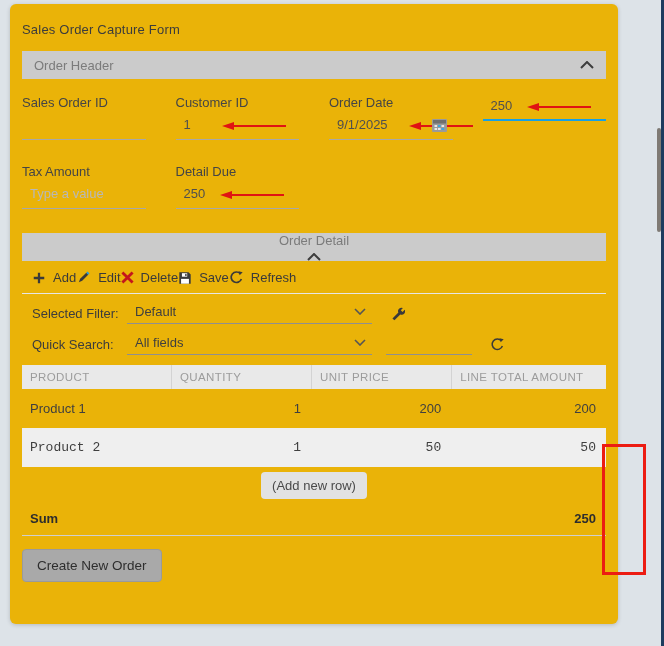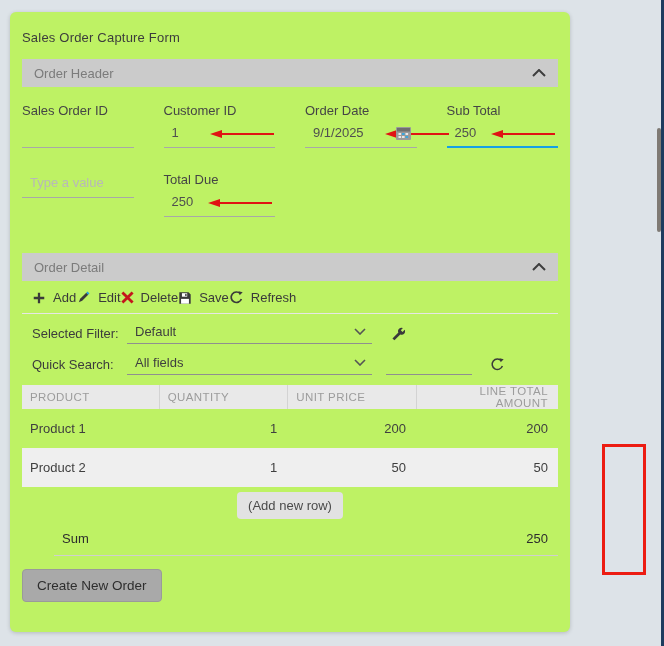--- a/index.html
+++ b/index.html
@@ -8,22 +8,22 @@
     font-family:"Liberation Sans", sans-serif;
     background:#dde3e8;
     position:relative;
     overflow:hidden;
     color:#3f3f3f;
   }
   .window-edge { position:absolute; right:0; top:0; width:3px; height:646px; background:#1d3b5e; }
   .scroll-thumb { position:absolute; right:3px; top:128px; width:4px; height:104px; background:#5f574e; opacity:.75; border-radius:2px; }
 
   .card {
-    position:absolute; left:10px; top:12px; width:560px; height:620px;
-    background:#bef264; border-radius:6px;
+    position:absolute; left:10px; top:4px; width:608px; height:620px;
+    background:#eab308; border-radius:6px;
     box-shadow:0 1px 4px rgba(0,0,0,.18);
     padding:0 12px;
   }
   .form-title { margin-top:18px; font-size:13px; color:#3c3c3c; letter-spacing:.2px; }
 
   .section-bar {
     margin-top:14px; height:28px; background:#cbcbcb; border-radius:0;
     display:flex; align-items:center; justify-content:space-between;
     padding:0 12px; font-size:13px; color:#7b7b7b; cursor:pointer;
   }
@@ -58,29 +58,29 @@
     font-family:"Liberation Sans", sans-serif;
   }
   .row-icon { margin-left:18px; cursor:pointer; display:flex; align-items:center; }
 
   .grid-table { margin-top:9px; font-size:13px; }
   .g-header { display:flex; background:#e9e9e9; height:24px; align-items:center;
     font-size:11.5px; color:#9c9c9c; letter-spacing:.4px; }
   .g-header .g-cell { border-left:1px solid #d3d3d3; height:100%; display:flex; align-items:center; }
   .g-header .g-cell:first-child { border-left:none; }
   .g-row { display:flex; height:39px; align-items:center; color:#3f3f3f; }
-  .g-row.alt { background:#efefef; }
+  .g-row.alt { background:#efefef;font-family:Liberation Mono, monospace; }
   .g-cell { padding:0 10px 0 8px; }
   .c1 { width:25.5%; } .c2 { width:24%; text-align:right; }
   .c3 { width:24%; text-align:right; } .c4 { width:26.5%; text-align:right; }
   .addrow-band { display:flex; justify-content:center; padding:5px 0 6px 0; }
   .addrow-btn { background:#e2e2e2; border:none; border-radius:4px; padding:6px 11px;
     font-size:13px; color:#4a4a4a; font-family:"Liberation Sans", sans-serif; cursor:pointer; }
-  .sum-row { display:flex; justify-content:space-between; font-weight:normal; color:#2d2d2d;
-    padding:6px 10px 9px 8px; border-bottom:1px solid #cfcfcf; font-size:13px;margin-left:32px; }
+  .sum-row { display:flex; justify-content:space-between; font-weight:bold; color:#2d2d2d;
+    padding:6px 10px 9px 8px; border-bottom:1px solid #cfcfcf; font-size:13px; }
 
   .create-btn { margin-top:13px; background:#a9a9a9; border:1px solid #9a9a9a; border-radius:4px;
     padding:8px 14px; font-size:13.5px; color:#2e2e2e; cursor:pointer;
     font-family:"Liberation Sans", sans-serif; }
 
   .red-box { position:absolute; left:602px; top:444px; width:44px; height:131px;
     border:3px solid #ec1c12; z-index:6; pointer-events:none; }
 
   svg { display:block; }
 </style>
@@ -141,54 +141,54 @@
               <rect x="9.5" y="6" width="2.6" height="2" fill="#e8e8e8"></rect>
             <rect x="2.5" y="9" width="2.6" height="2" fill="#e8e8e8"></rect>
               <rect x="6" y="9" width="2.6" height="2" fill="#e8e8e8"></rect>
               <rect x="9.5" y="9" width="2.6" height="2" fill="#3aa7e0"></rect>
           </svg>
         </span>
       </div>
     </div>
 
     <div class="field focused">
-      <label>Sub Total</label>
       <div class="input-wrap">
         <input value="250" style="">
         <span class="annot-arrow" style="left:44px;">
           <svg width="66" height="10" viewBox="0 0 66 10">
               <line x1="10" y1="5" x2="64" y2="5" stroke="#e01313" stroke-width="2"></line>
               <polygon points="0,5 12,1 12,9" fill="#e01313"></polygon>
             </svg>
         </span>
       </div>
     </div>
 
     <div class="field">
+      <label>Tax Amount</label>
       <div class="input-wrap">
         <input placeholder="Type a value" style="">
       </div>
     </div>
 
     <div class="field">
-      <label>Total Due</label>
+      <label>Detail Due</label>
       <div class="input-wrap">
         <input value="250" style="">
         <span class="annot-arrow" style="left:44px;">
           <svg width="66" height="10" viewBox="0 0 66 10">
               <line x1="10" y1="5" x2="64" y2="5" stroke="#e01313" stroke-width="2"></line>
               <polygon points="0,5 12,1 12,9" fill="#e01313"></polygon>
             </svg>
         </span>
       </div>
     </div>
   </div>
 
   
-  <div class="section-bar" style="margin-top:12px;">
+  <div class="section-bar" style="margin-top:0;flex-direction:column;">
     <span>Order Detail</span>
     <span>
       <svg width="14" height="8" viewBox="0 0 14 8">
           <polyline points="1,7 7,1 13,7" fill="none" stroke="#3d3d3d" stroke-width="2"></polyline>
         </svg>
     </span>
   </div>
 
   <div class="toolbar">
     <div class="tool-btn">

